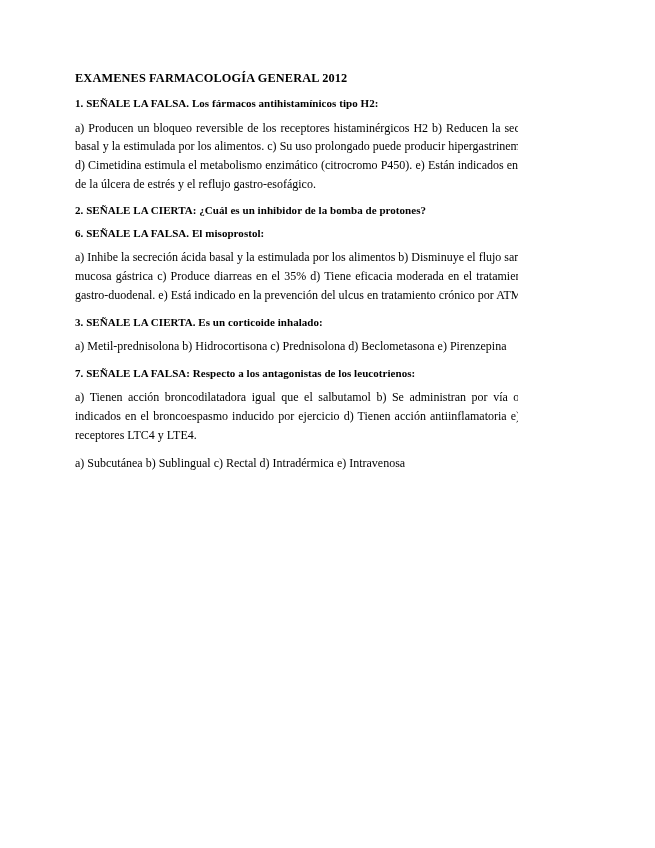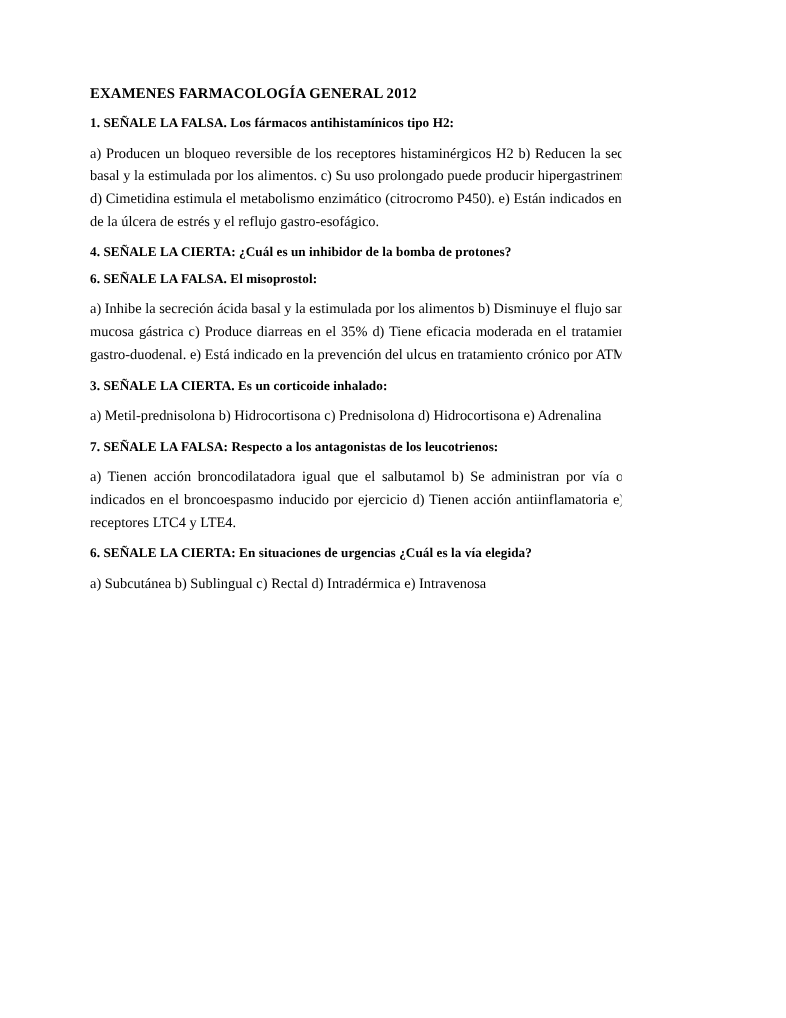--- a/index.html
+++ b/index.html
@@ -61,37 +61,36 @@
   <div class="content">
 
     <h1 class="doc-title">EXAMENES FARMACOLOGÍA GENERAL 2012</h1>
 
     <div class="q-block">
       <div class="q-heading">1. SEÑALE LA FALSA. Los fármacos antihistamínicos tipo H2:</div>
       <p class="q-answers last-of-q">a) Producen un bloqueo reversible de los receptores histaminérgicos H2 b) Reducen la secreción ácida basal y la estimulada por los alimentos. c) Su uso prolongado puede producir hipergastrinemia de rebote. d) Cimetidina estimula el metabolismo enzimático (citrocromo P450). e) Están indicados en la profilaxis de la úlcera de estrés y el reflujo gastro-esofágico.</p>
     </div>
 
     <div class="q-block">
-      <div class="q-heading">4. SEÑALE LA CIERTA: ¿Cuál es un inhibidor de la bomba de protones?</div>
+      <div class="q-heading">2. SEÑALE LA CIERTA: ¿Cuál es un inhibidor de la bomba de protones?</div>
     </div>
 
     <div class="q-block">
       <div class="q-heading">6. SEÑALE LA FALSA. El misoprostol:</div>
       <p class="q-answers last-of-q">a) Inhibe la secreción ácida basal y la estimulada por los alimentos b) Disminuye el flujo sanguíneo de la mucosa gástrica c) Produce diarreas en el 35% d) Tiene eficacia moderada en el tratamiento del ulcus gastro-duodenal. e) Está indicado en la prevención del ulcus en tratamiento crónico por ATM</p>
     </div>
 
     <div class="q-block">
       <div class="q-heading">3. SEÑALE LA CIERTA. Es un corticoide inhalado:</div>
-      <p class="q-answers last-of-q">a) Metil-prednisolona b) Hidrocortisona c) Prednisolona d) Hidrocortisona e) Adrenalina</p>
+      <p class="q-answers last-of-q">a) Metil-prednisolona b) Hidrocortisona c) Prednisolona d) Beclometasona e) Pirenzepina</p>
     </div>
 
     <div class="q-block">
       <div class="q-heading">7. SEÑALE LA FALSA: Respecto a los antagonistas de los leucotrienos:</div>
       <p class="q-answers last-of-q">a) Tienen acción broncodilatadora igual que el salbutamol b) Se administran por vía oral c) Están indicados en el broncoespasmo inducido por ejercicio d) Tienen acción antiinflamatoria e) Inhiben los receptores LTC4 y LTE4.</p>
     </div>
 
     <div class="q-block">
-      <div class="q-heading">6. SEÑALE LA CIERTA: En situaciones de urgencias ¿Cuál es la vía elegida?</div>
       <p class="q-answers last-of-q">a) Subcutánea b) Sublingual c) Rectal d) Intradérmica e) Intravenosa</p>
     </div>
 
   </div>
 </div>
 
 </body></html>

